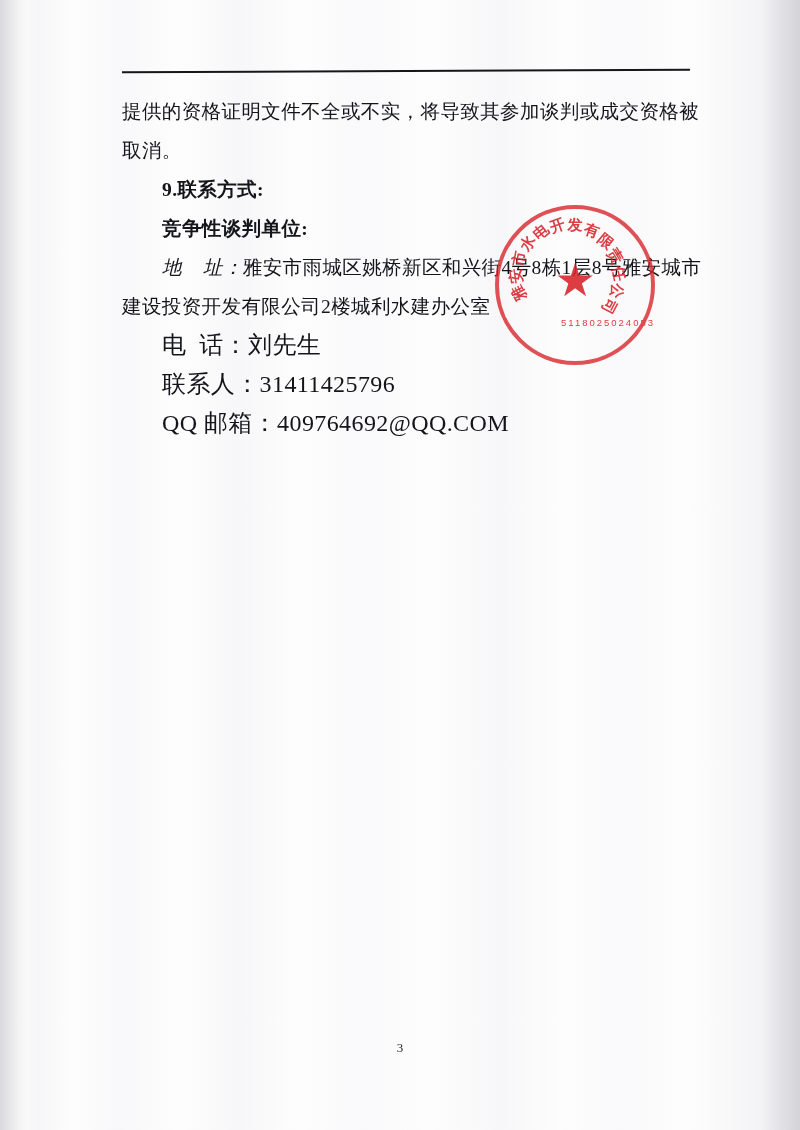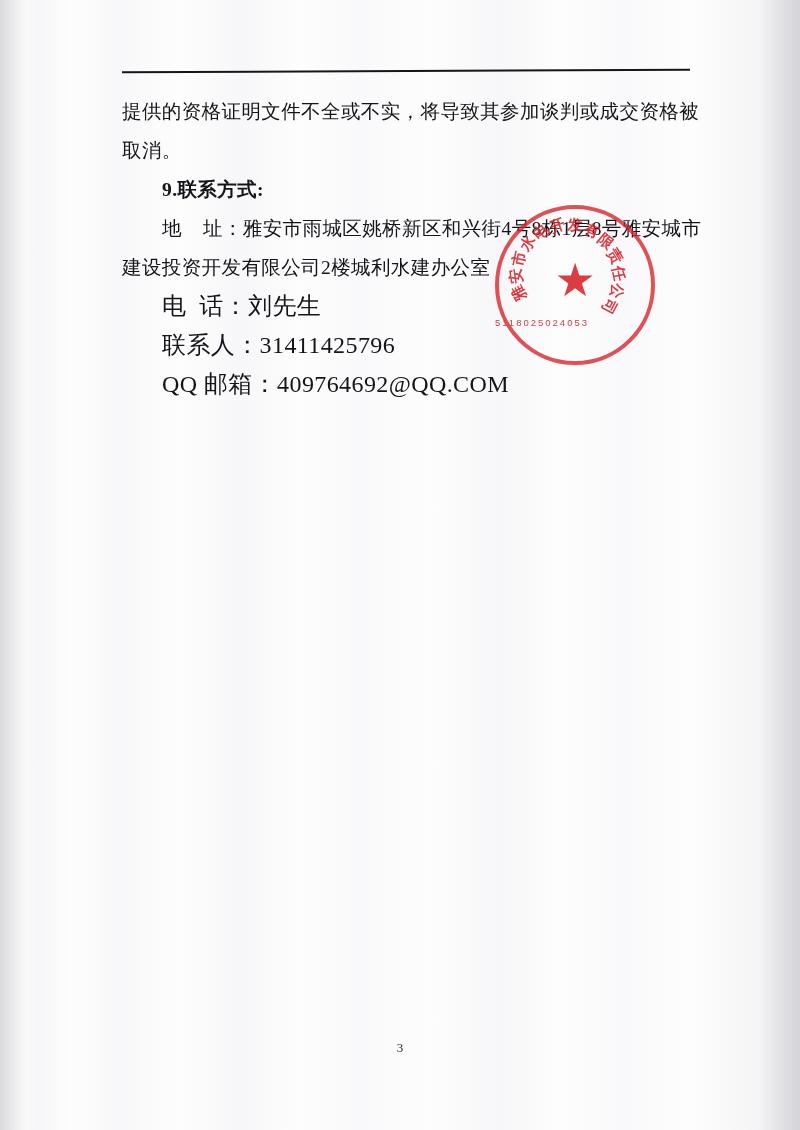--- a/index.html
+++ b/index.html
@@ -89,20 +89,21 @@
   }
 
   .addr-block {
     font-size: 19.5px;
     line-height: 39px;
     letter-spacing: 0.4px;
     white-space: pre-wrap;
   }
   .addr-block .first {
     padding-left: 40px;
+    font-style: italic;
   }
 
   
   .seal {
     position: absolute;
     left: 495px;
     top: 205px;
     width: 160px;
     height: 160px;
     opacity: 0.88;
@@ -151,21 +152,21 @@
     color: #d8232a;
     font-family: "Liberation Serif", serif;
     transform-origin: 0 0;
     white-space: pre;
   }
   .seal-num {
     position: absolute;
     left: 0;
     top: 112px;
     width: 160px;
-    text-align: left;
+    text-align: right;
     font-size: 9.5px;
     letter-spacing: 2px;
     color: #d8232a;
     font-family: "Liberation Sans", sans-serif;
   }
 
   .page-number {
     position: absolute;
     left: 0;
     top: 1040px;
@@ -182,20 +183,21 @@
 <div id="page">
 
   <div class="header-rule"></div>
 
   <div class="content">
 
     <div class="para">提供的资格证明文件不全或不实，将导致其参加谈判或成交资格被取消。</div>
 
     <div class="bold-line">9.联系方式:</div>
 
+    <div class="bold-line">竞争性谈判单位:</div>
 
     <div class="addr-block"><span class="first">地    址：</span><span>雅安市雨城区姚桥新区和兴街4号8栋1层8号雅安城市建设投资开发有限公司2楼城利水建办公室</span></div>
 
     <div class="lbl-line"><span>电  话：</span><span>刘先生</span></div>
 
     <div class="lbl-line"><span>联系人：</span><span>31411425796</span></div>
 
     <div class="lbl-line"><span>QQ 邮箱：</span><span>409764692@QQ.COM</span></div>
 
   </div>

